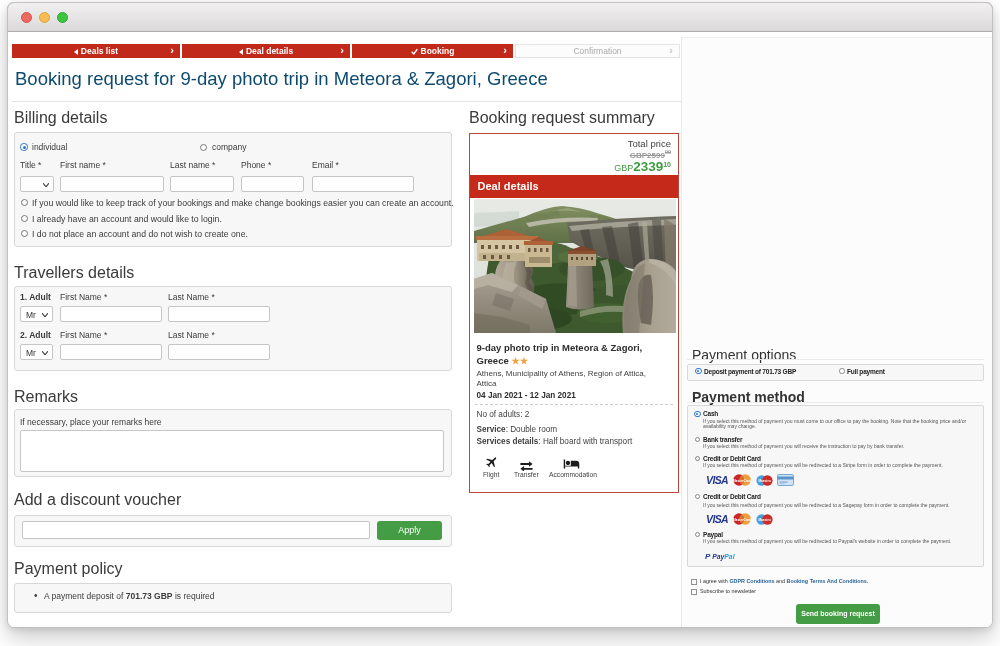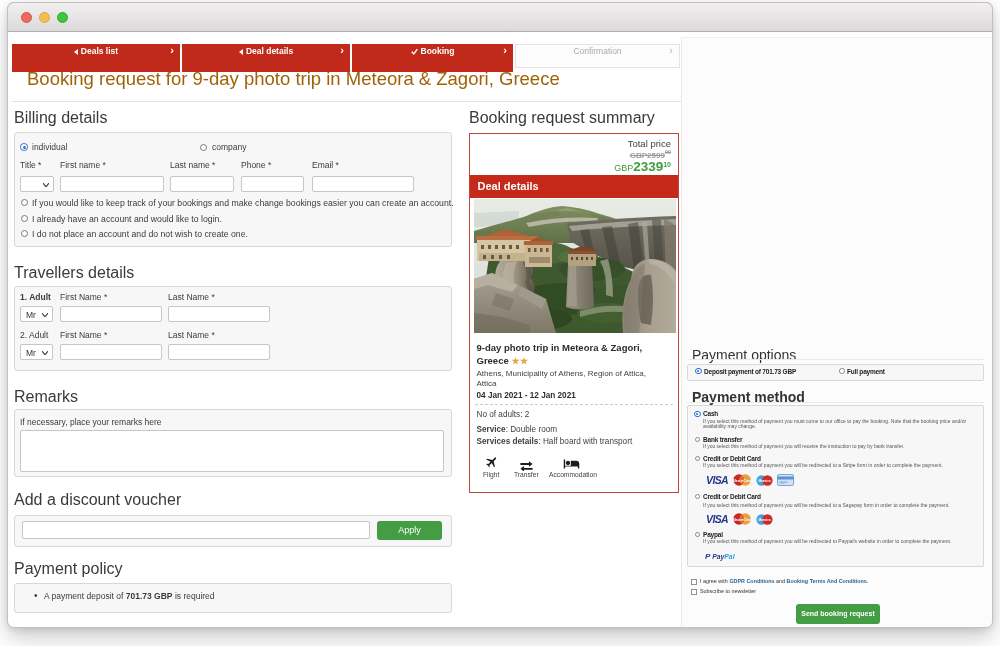--- a/index.html
+++ b/index.html
@@ -7,27 +7,27 @@
 body{font-family:"Liberation Sans",sans-serif;background:#fff;position:relative;overflow:hidden;}
 .a{position:absolute;}
 .win{left:7px;top:2px;width:986px;height:626px;border:1px solid #c2c0c0;border-radius:7px;background:#fff;box-shadow:0 10px 22px rgba(0,0,0,.20),0 2px 6px rgba(0,0,0,.10);}
 .tbar{left:7px;top:2px;width:986px;height:30px;border-radius:7px 7px 0 0;background:linear-gradient(#f1efef,#dbd9d9);border:1px solid #c2c0c0;border-bottom:1px solid #aeacac;}
 .dot{width:11px;height:11px;border-radius:50%;top:12px;}
 .dr{left:21px;background:#ee6a5f;border:1px solid #d35549;}
 .dy{left:39px;background:#f5bd4f;border:1px solid #dda73d;}
 .dg{left:57px;background:#3dc53c;border:1px solid #2aad33;}
 .rpanel{left:681px;top:37px;width:311px;height:590px;background:#fcfcfc;border-left:1px solid #e9e9e9;border-top:1px solid #efefef;border-radius:0 0 6px 0;}
 
-.seg{height:28px;top:44px;background:#c1291b;color:#fff;font-size:8.5px;font-weight:bold;line-height:14px;text-align:center;}
+.seg{height:14px;top:44px;background:#c1291b;color:#fff;font-size:8.5px;font-weight:bold;line-height:14px;text-align:center;}
 .seg .ch{position:absolute;right:6px;top:-1px;font-size:11px;font-weight:bold;}
 .seg4 .ch{position:absolute;right:6px;top:-1px;font-size:11px;font-weight:bold;}
-.seg4{height:24px;top:44px;background:#fcfcfc;border:1px solid #e4e4e4;color:#ababab;font-size:8.5px;line-height:13px;text-align:center;font-weight:normal;}
+.seg4{height:14px;top:44px;background:#fcfcfc;border:1px solid #e4e4e4;color:#ababab;font-size:8.5px;line-height:13px;text-align:center;font-weight:normal;}
 .lt{display:inline-block;width:0;height:0;border-right:4px solid #fff;border-top:3px solid transparent;border-bottom:3px solid transparent;margin-right:3px;vertical-align:-0.5px;}
 
-.h1{left:27px;top:67.5px;font-size:18.5px;color:#a16207;}
+.h1{left:15px;top:67.5px;font-size:18.5px;color:#0c4a6e;}
 .hr1{left:12px;top:101px;width:669px;border-top:1px solid #e3e3e3;}
 .h2{font-size:16px;color:#3a3a3a;}
 .box{background:#f7f7f7;border:1px solid #d8d8d8;border-radius:3px;}
 .in{background:#fff;border:1px solid #c6c6c6;border-radius:2px;}
 .lab{font-size:8.5px;color:#3b3b3b;}
 .rd{width:7px;height:7px;border:1px solid #777;border-radius:50%;background:#fff;}
 .rds{width:7.5px;height:7.5px;border:1px solid #2a6fd2;border-radius:50%;background:#fff;}
 .rds::after{content:"";position:absolute;left:1.5px;top:1.5px;width:3px;height:3px;border-radius:50%;background:#2a6fd2;}
 .sel-ar{position:absolute;right:4px;top:5.5px;width:6px;height:4px;}
 .grn{background:#449d44;color:#fff;border-radius:3px;text-align:center;}
@@ -97,21 +97,21 @@
 <div class="a h2" style="left:14px;top:263.5px;">Travellers details</div>
 <div class="a box" style="left:14px;top:286px;width:438px;height:85px;"></div>
 <div class="a lab" style="left:20px;top:292px;font-weight:bold;">1. Adult</div>
 <div class="a lab" style="left:60px;top:292px;">First Name *</div>
 <div class="a lab" style="left:168px;top:292px;">Last Name *</div>
 <div class="a in" style="left:20px;top:306px;width:33px;height:16px;font-size:8.5px;color:#333;padding:3px 0 0 5px;">Mr<svg class="sel-ar" viewBox="0 0 8 5">
       <path d="M0 0 L4 5 L8 0" fill="none" stroke="#444" stroke-width="1.6"></path>
     </svg></div>
 <div class="a in" style="left:60px;top:306px;width:102px;height:16px;"></div>
 <div class="a in" style="left:168px;top:306px;width:102px;height:16px;"></div>
-<div class="a lab" style="left:20px;top:330px;font-weight:normal;">2. Adult</div>
+<div class="a lab" style="left:20px;top:330px;font-weight:bold;">2. Adult</div>
 <div class="a lab" style="left:60px;top:330px;">First Name *</div>
 <div class="a lab" style="left:168px;top:330px;">Last Name *</div>
 <div class="a in" style="left:20px;top:344px;width:33px;height:16px;font-size:8.5px;color:#333;padding:3px 0 0 5px;">Mr<svg class="sel-ar" viewBox="0 0 8 5">
       <path d="M0 0 L4 5 L8 0" fill="none" stroke="#444" stroke-width="1.6"></path>
     </svg></div>
 <div class="a in" style="left:60px;top:344px;width:102px;height:16px;"></div>
 <div class="a in" style="left:168px;top:344px;width:102px;height:16px;"></div>
 
 <div class="a h2" style="left:14px;top:387.5px;">Remarks</div>
 <div class="a box" style="left:14px;top:409px;width:438px;height:68px;"></div>

